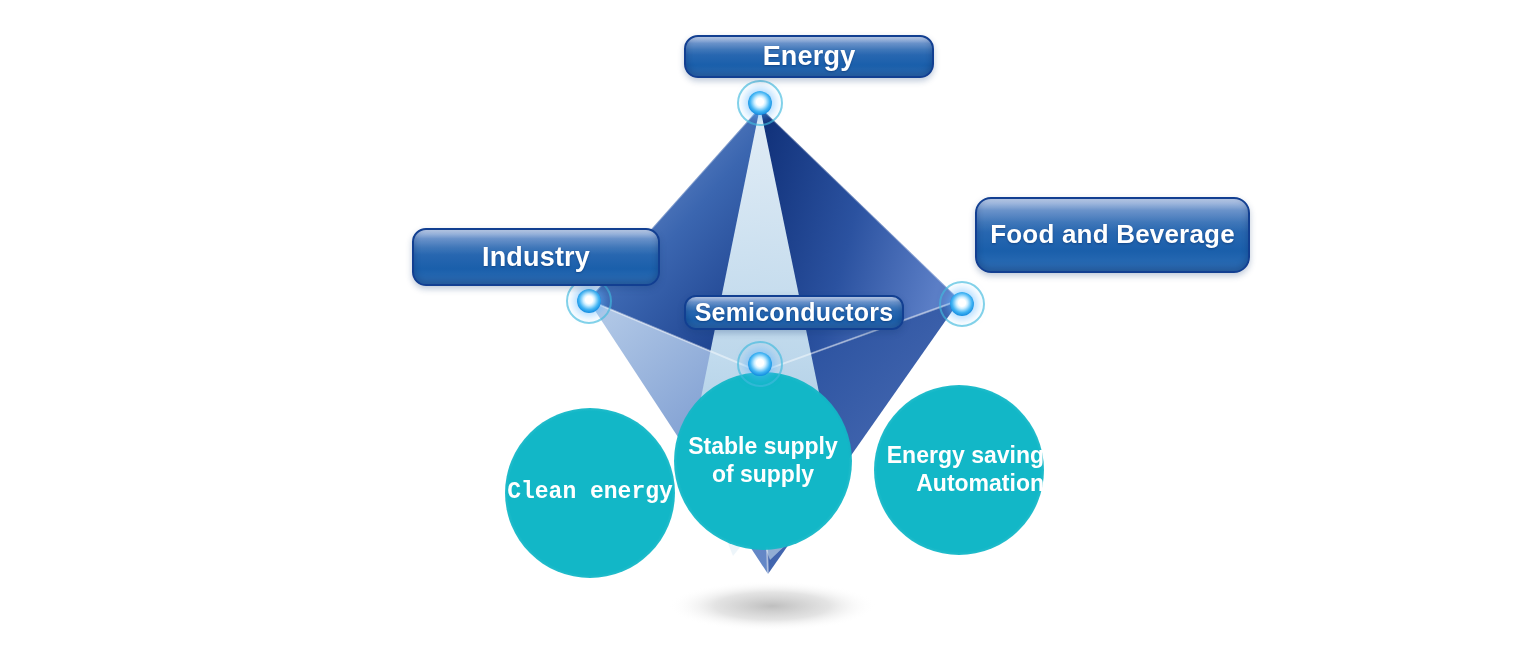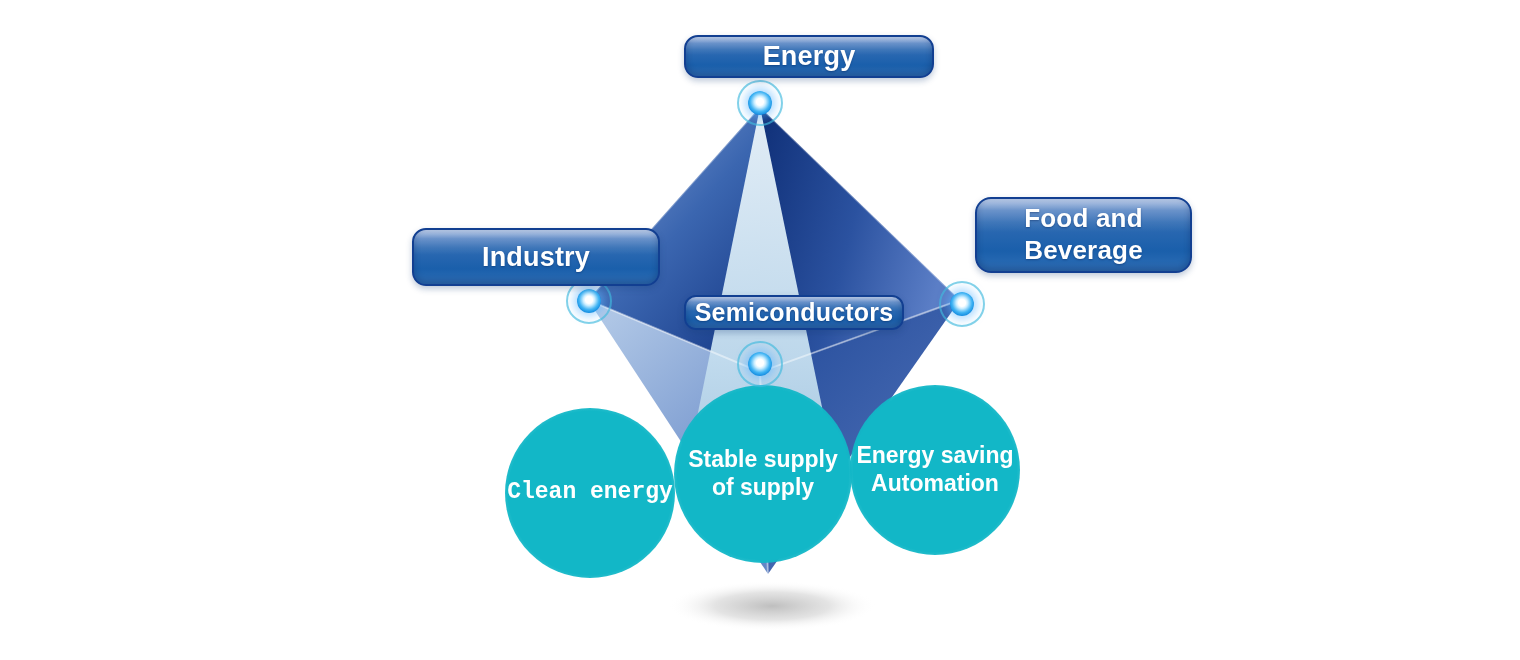--- a/index.html
+++ b/index.html
@@ -15,21 +15,21 @@
     border:2px solid #123f91;border-radius:14px;box-sizing:border-box;
     background:
       linear-gradient(180deg, rgba(255,255,255,.55) 0%, rgba(255,255,255,.18) 16%, rgba(255,255,255,0) 46%),
       linear-gradient(180deg, #6289c9 0%, #2f6bb3 32%, #1a5fab 72%, #2f6fb6 100%);
     box-shadow: inset 0 -3px 6px rgba(0,20,70,.28), 0 3px 6px rgba(20,60,120,.28);
     text-shadow:0 1px 2px rgba(0,30,80,.4);
     cursor:pointer;
   }
   .pill-energy{left:637px;top:35px;width:250px;height:43px;font-size:27px;}
   .pill-industry{left:365px;top:228px;width:248px;height:58px;font-size:27px;}
-  .pill-food{left:928px;top:197px;width:217px;height:76px;font-size:26px;line-height:1.22;border-radius:16px;}
+  .pill-food{left:928px;top:197px;width:275px;height:76px;font-size:26px;line-height:1.22;border-radius:16px;}
   .pill-semiconductors{left:637px;top:295px;width:220px;height:35px;font-size:25px;border-radius:12px;}
   .pill span{display:block;}
 
   
   .node{
     position:absolute;width:24px;height:24px;margin:-12px 0 0 -12px;border-radius:50%;
     background:radial-gradient(circle at 50% 45%, #ffffff 0 20%, #cdeeff 32%, #41b4f4 55%, #0c86de 76%, #0a70c6 100%);
     box-shadow:0 0 10px 3px rgba(90,180,255,.55);
   }
   .node::before{
@@ -42,22 +42,22 @@
   .node-semiconductors{left:760px;top:364px;}
 
   
   .benefit{
     position:absolute;border-radius:50%;display:flex;flex-direction:column;align-items:center;justify-content:center;
     color:#ffffff;font-weight:700;font-size:23px;line-height:1.2;text-align:center;
     background:radial-gradient(circle, #12b7c7 0%, #12b7c7 68%, rgba(18,183,199,.55) 85%, rgba(18,183,199,0) 100%);
   }
   .benefit span{display:block;}
   .benefit-clean{left:505px;top:408px;width:170px;height:170px;font-family:Liberation Mono, monospace;}
-  .benefit-stable{left:674px;top:385px;width:178px;height:178px;}
-  .benefit-saving{left:850px;top:385px;width:170px;height:170px;}
+  .benefit-stable{left:674px;top:372px;width:178px;height:178px;}
+  .benefit-saving{left:874px;top:385px;width:170px;height:170px;align-items:flex-end;}
 
   
   .crystal-svg{position:absolute;left:0;top:0;z-index:1;}
   .benefit{z-index:2;}
   .node{z-index:3;}
   .pill{z-index:4;margin-left:47px;}
 </style>
 </head>
 <body>
 

